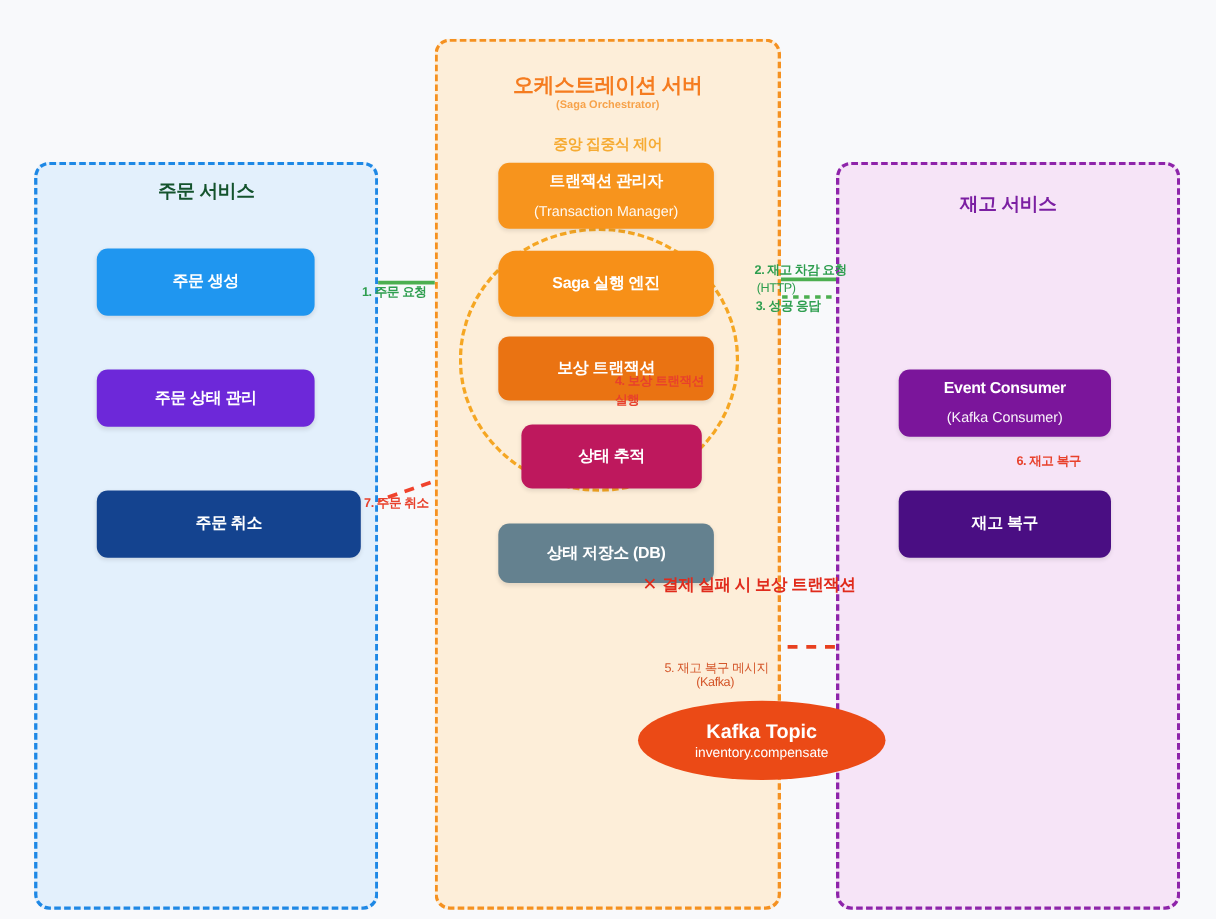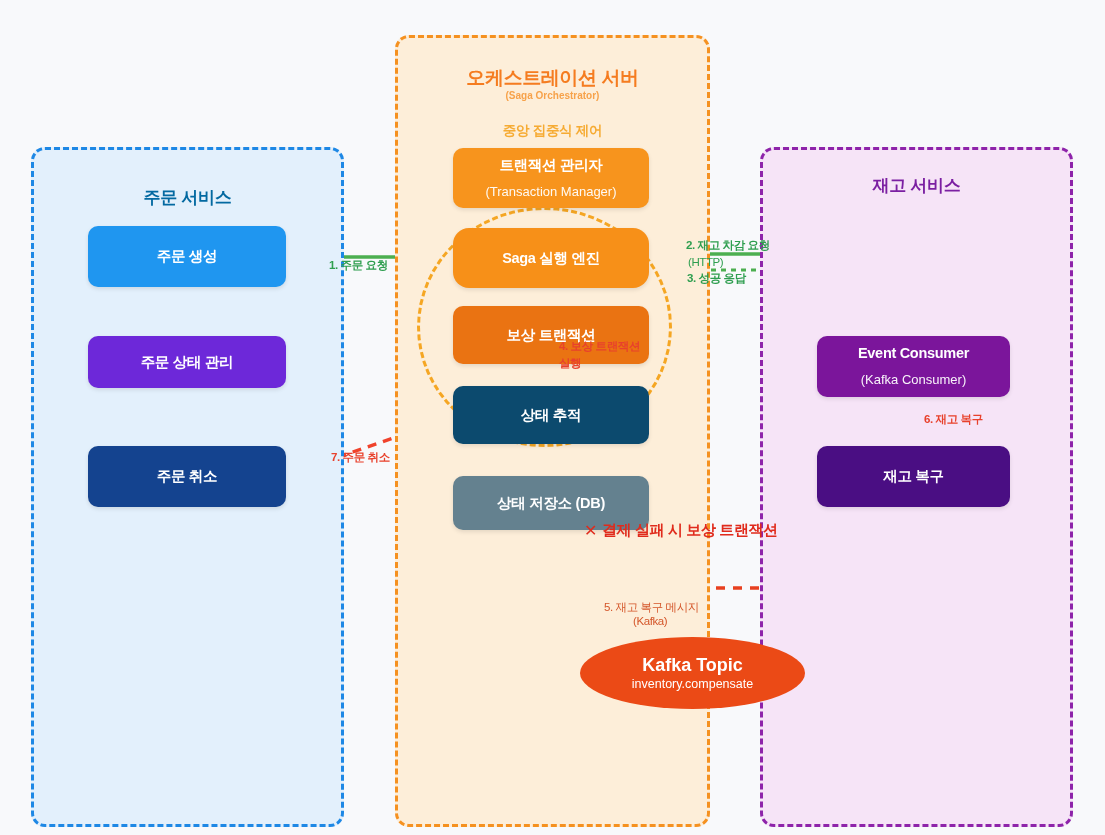--- a/index.html
+++ b/index.html
@@ -17,21 +17,21 @@
   .panel{position:absolute;border-radius:14px;box-sizing:border-box;}
   .panel-order{left:31px;top:147px;width:313px;height:680px;
     background:#e3f0fc;border:3px dashed #1e88e5;}
   .panel-orch{left:395px;top:35px;width:315px;height:792px;
     background:#fdeed9;border:3px dashed #f59120;}
   .panel-inv{left:760px;top:147px;width:313px;height:680px;
     background:#f6e4f7;border:3px dashed #8e24aa;}
 
   .panel-title{position:absolute;left:0;width:100%;text-align:center;
     font-size:17px;font-weight:bold;letter-spacing:-.3px;}
-  .t-order{top:36px;color:#0369a1;}
+  .t-order{top:12px;color:#14532d;}
   .t-inv{top:24px;color:#7b1fa2;}
 
   .orch-title{position:absolute;left:0;width:100%;text-align:center;top:27px;
     font-size:19px;font-weight:bold;color:#f57c20;letter-spacing:-.4px;}
   .orch-sub{position:absolute;left:0;width:100%;text-align:center;top:52px;
     font-size:10px;color:#f7a24a;font-weight:bold;}
   .orch-note{position:absolute;left:0;width:100%;text-align:center;top:84px;
     font-size:13.5px;font-weight:bold;color:#f6ab33;letter-spacing:-.3px;}
 
   
@@ -42,27 +42,27 @@
   .node{position:absolute;box-sizing:border-box;border-radius:10px;
     display:flex;flex-direction:column;align-items:center;justify-content:center;
     color:#fff;text-align:center;line-height:1.25;
     box-shadow:0 2px 4px rgba(0,0,0,.10);}
   .node .nm{font-size:14.5px;font-weight:bold;letter-spacing:-.3px;}
   .node .sub{font-size:13px;font-weight:normal;margin-top:10px;opacity:.95;}
 
   
   .n-order-create{left:88px;top:226px;width:198px;height:61px;background:#1f96f0;}
   .n-order-state {left:88px;top:336px;width:198px;height:52px;background:#6d28d9;}
-  .n-order-cancel{left:88px;top:446px;width:198px;height:61px;background:#14438f;}
+  .n-order-cancel{left:88px;top:446px;width:240px;height:61px;background:#14438f;}
 
   
   .n-txmgr {left:453px;top:148px;width:196px;height:60px;background:#f7941d;}
   .n-saga  {left:453px;top:228px;width:196px;height:60px;background:#f79018;border-radius:16px;}
   .n-comp  {left:453px;top:306px;width:196px;height:58px;background:#ea7312;}
-  .n-track {left:453px;top:386px;width:196px;height:58px;background:#0c4a6e;}
+  .n-track {left:474px;top:386px;width:164px;height:58px;background:#be185d;}
   .n-store {left:453px;top:476px;width:196px;height:54px;background:#64818f;}
 
   
   .n-deduct {left:817px;top:226px;width:193px;height:61px;background:#a01fc0;}
   .n-consumer{left:817px;top:336px;width:193px;height:61px;background:#7b159b;}
   .n-restore{left:817px;top:446px;width:193px;height:61px;background:#4a0e83;}
 
   
   .kafka{position:absolute;left:580px;top:637px;width:225px;height:72px;
     background:#eb4a16;border-radius:50%;display:flex;flex-direction:column;

